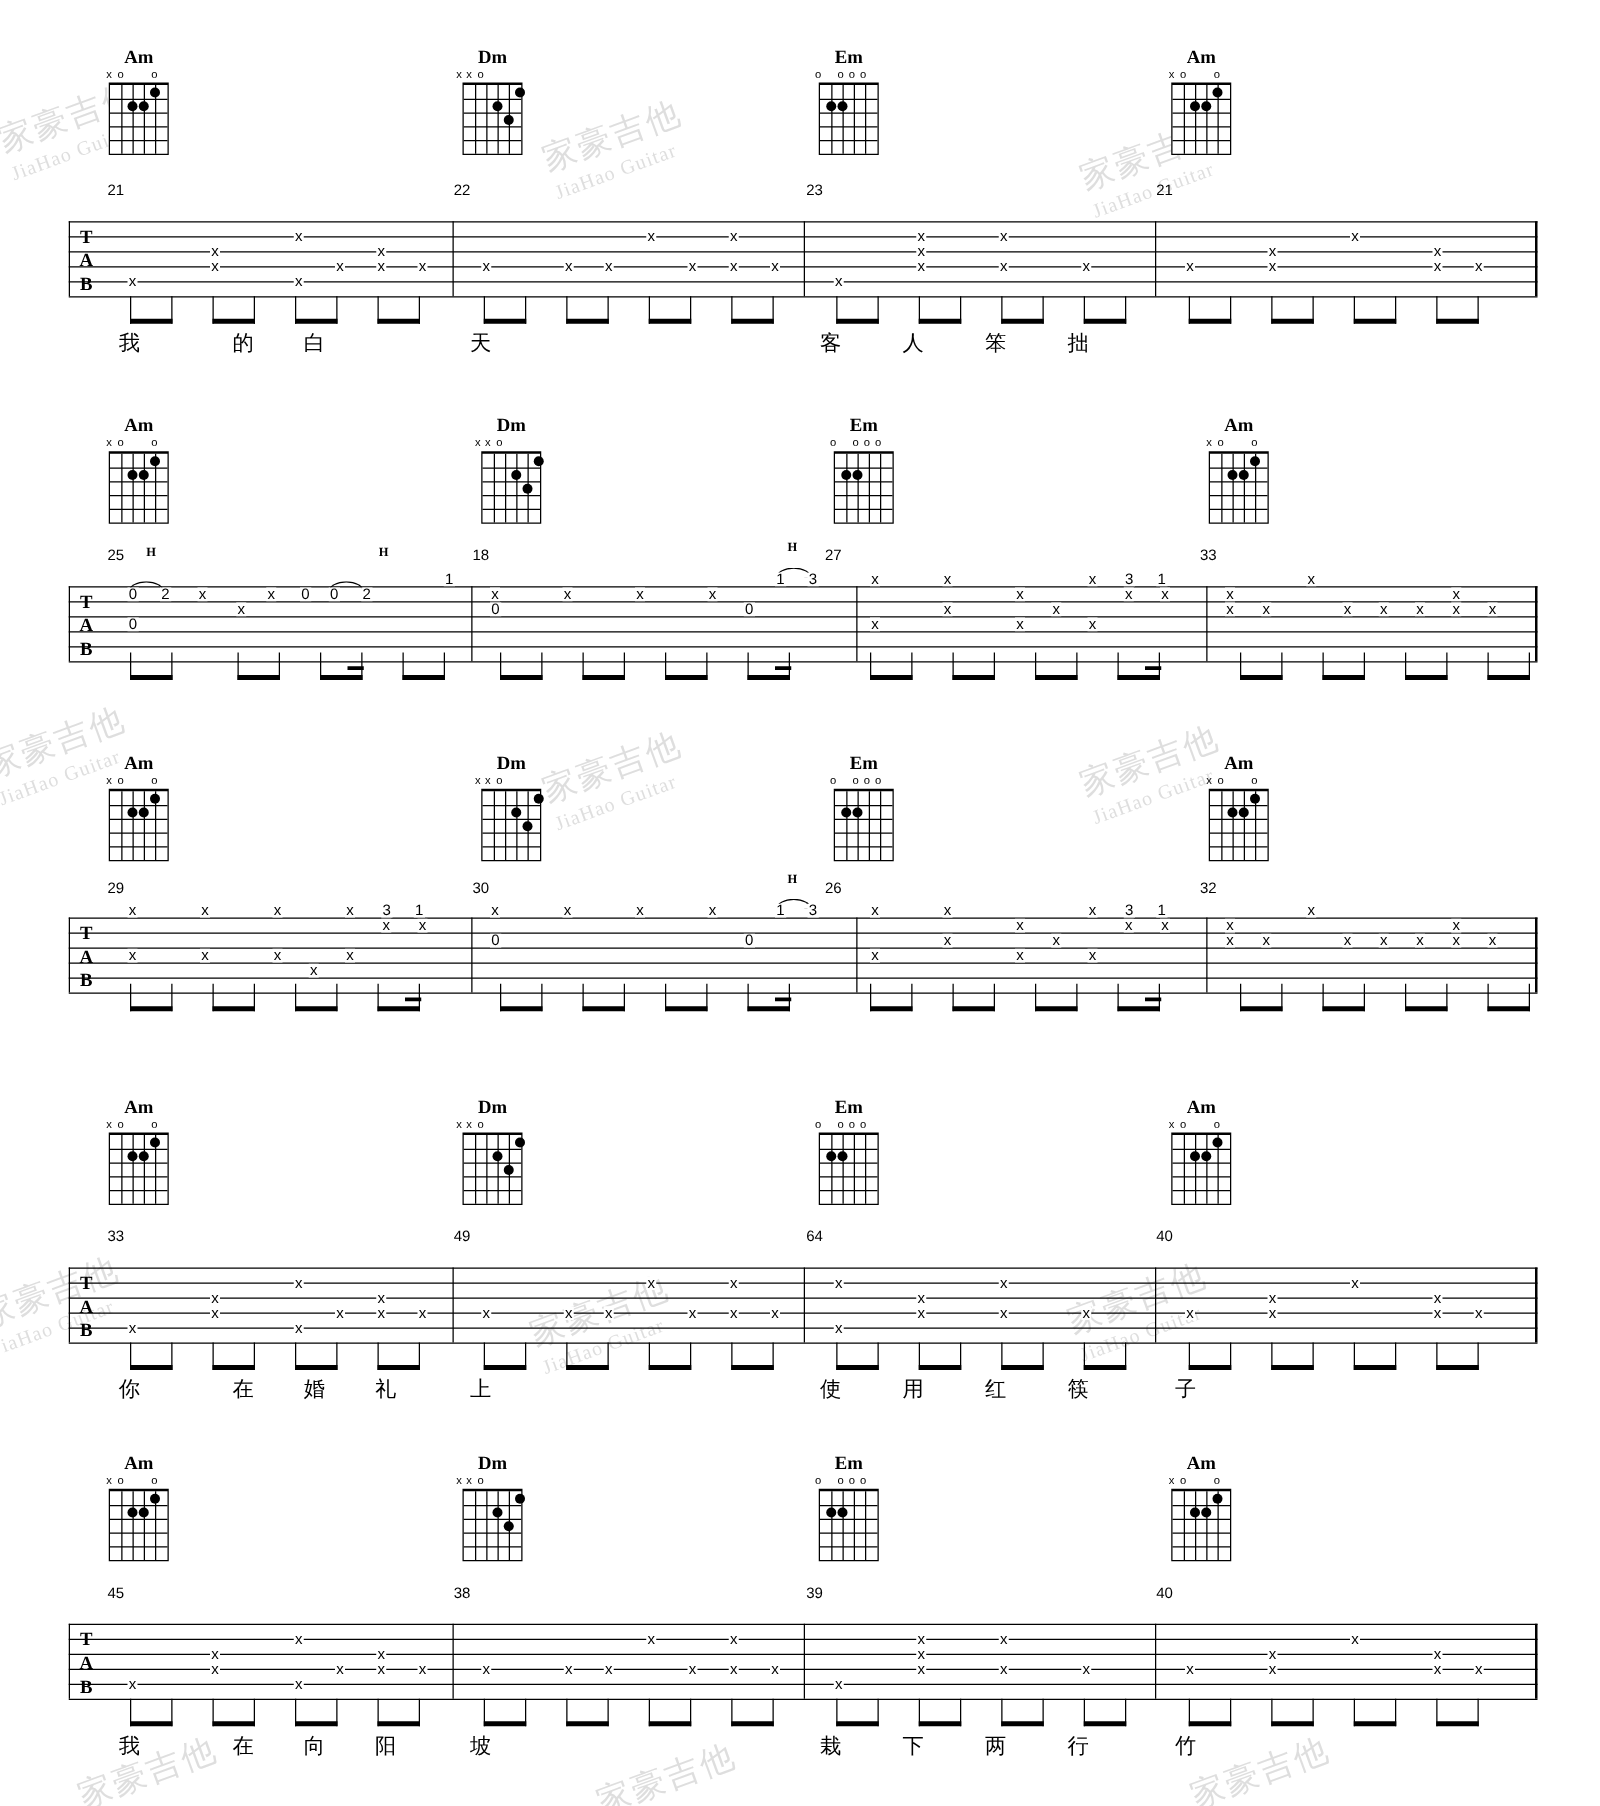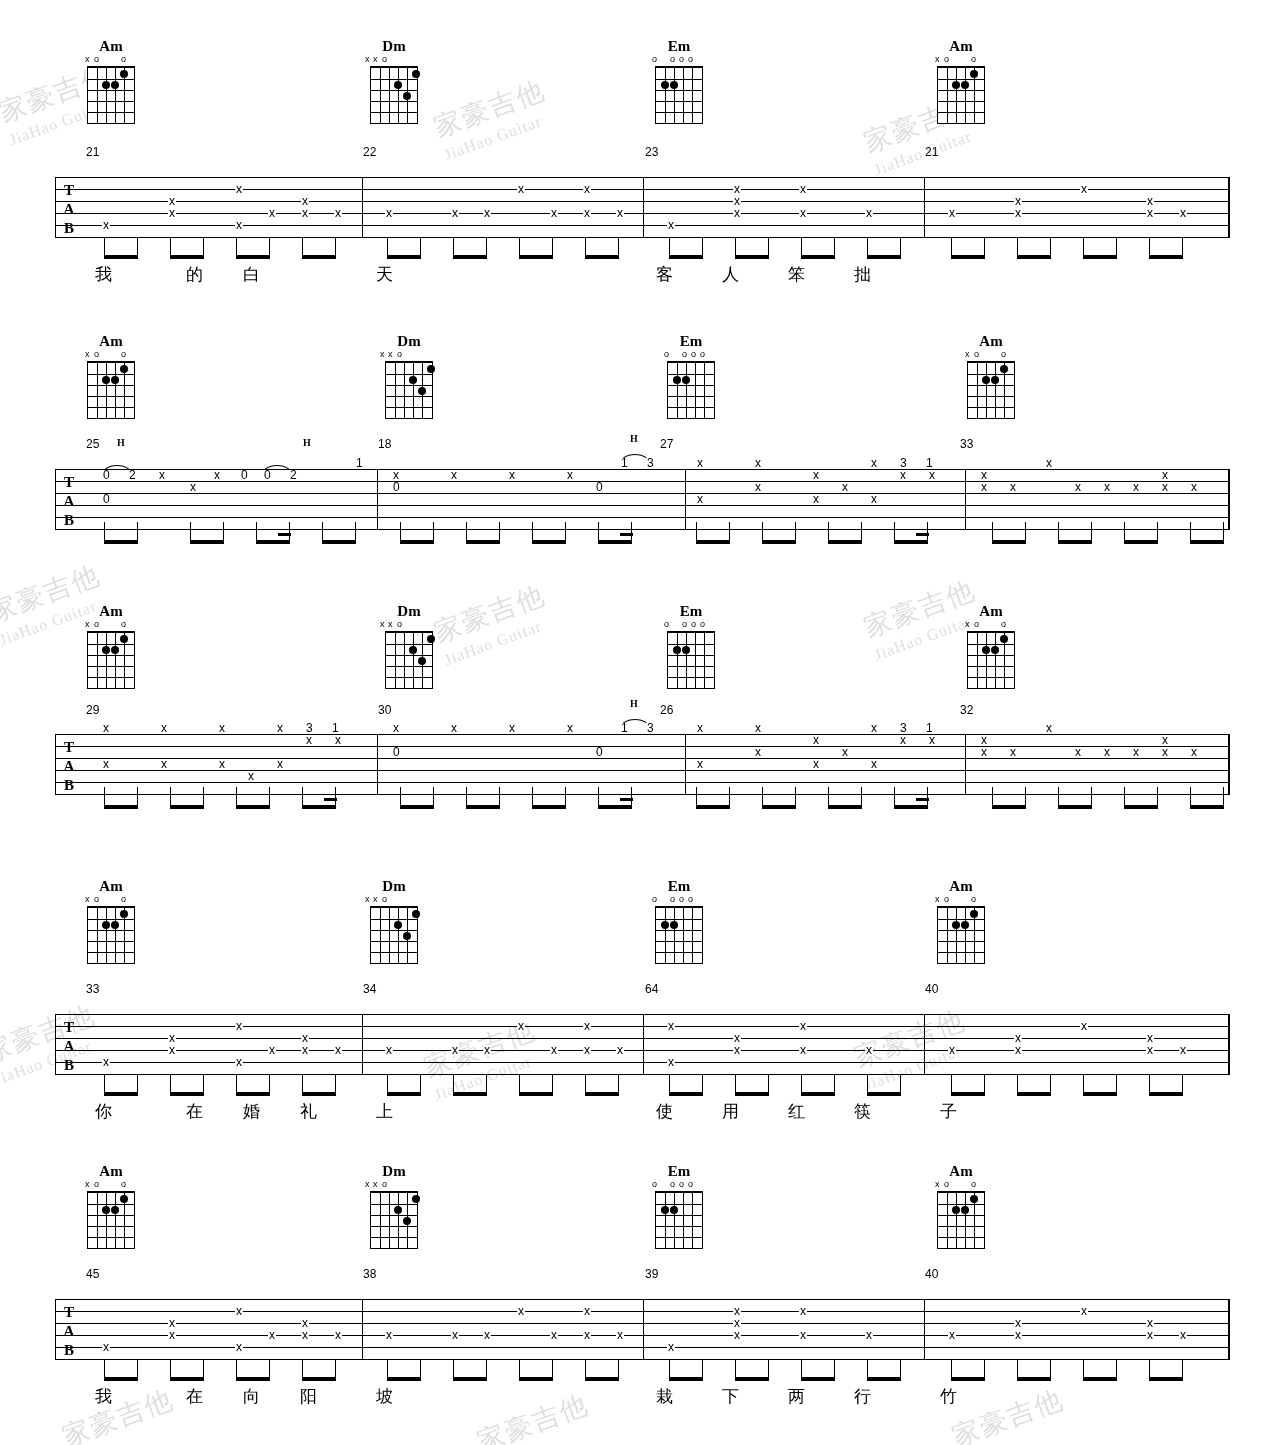--- a/index.html
+++ b/index.html
@@ -845,21 +845,21 @@
           <div class="h" style="top:22px;"></div>
         <div class="h" style="top:33px;"></div>
           <div class="h" style="top:44px;"></div>
         <div class="dot" style="left:14px;top:13px;"></div>
         <div class="dot" style="left:23px;top:13px;"></div>
         <div class="dot" style="left:32px;top:2px;"></div>
       </div>
     </div>
 
     <div class="measnum" style="left:86px;top:112px;">33</div>
-    <div class="measnum" style="left:363px;top:112px;">34</div>
+    <div class="measnum" style="left:363px;top:112px;">49</div>
     <div class="measnum" style="left:645px;top:112px;">64</div>
     <div class="measnum" style="left:925px;top:112px;">40</div>
 
     <div class="staff" style="top:125px;">
       <div class="line" style="top:19px;"></div>
       <div class="line" style="top:31px;"></div>
       <div class="line" style="top:43px;"></div>
       <div class="line" style="top:55px;"></div>
       <div class="line" style="top:67px;"></div>
       <div class="line" style="top:79px;"></div>

